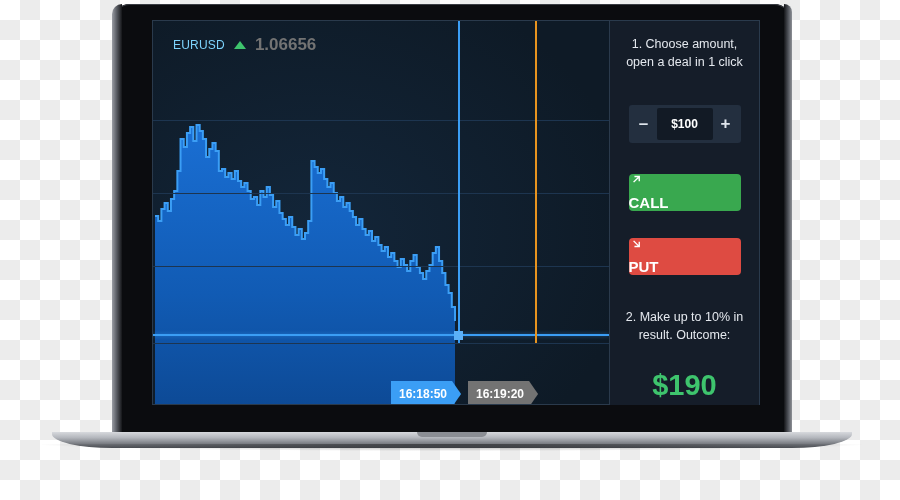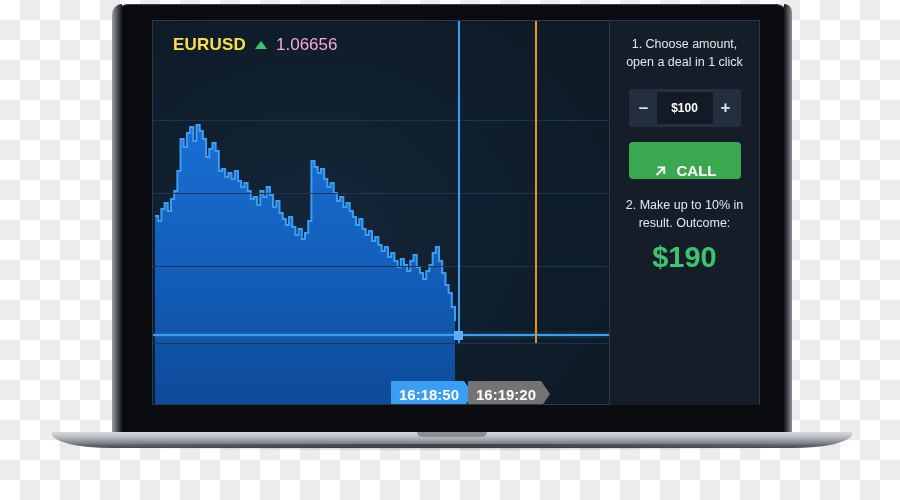--- a/index.html
+++ b/index.html
@@ -112,35 +112,35 @@
   #chart-title-row {
     position: absolute;
     left: 20px;
     top: 14px;
     display: flex;
     align-items: center;
     gap: 9px;
     z-index: 9;
   }
   #symbol {
-    color: #fde047;
-    font-size: 17px;
-    font-weight: bold;
+    color: #7dd3fc;
+    font-size: 12px;
+    font-weight: normal;
     letter-spacing: 0.2px;
   }
   #dir-arrow {
     width: 0; height: 0;
     border-left: 6px solid transparent;
     border-right: 6px solid transparent;
     border-bottom: 8px solid #3ec46d;
   }
   #price {
-    color: #f9a8d4;
+    color: #737373;
     font-size: 17px;
-    font-weight: normal;
+    font-weight: bold;
   }
 
   .gridline {
     position: absolute;
     left: 0;
     width: 100%;
     height: 1px;
     background: #1d3550;
   }
 
@@ -170,40 +170,41 @@
     background: #5cb0f7;
   }
 
   .time-tag {
     position: absolute;
     height: 26px;
     padding: 0 8px;
     display: flex;
     align-items: center;
     color: #ffffff;
-    font-size: 15px;
+    font-size: 12px;
     font-weight: bold;
     clip-path: polygon(0 0, calc(100% - 9px) 0, 100% 50%, calc(100% - 9px) 100%, 0 100%);
     padding-right: 14px;
   }
   #tag-now { background: #3b9ef5; }
   #tag-expiry { background: #737373; }
 
   
   #side-panel {
     position: relative;
     width: 150px;
     height: 453px;
     background: #151d29;
     border: 1px solid #2a3a4c;
     border-left: none;
     padding: 14px 10px 0 10px;
     display: flex;
     flex-direction: column;
     align-items: center;
+    gap: 16px;
   }
 
   .hint {
     color: #e4e8ee;
     font-size: 12.5px;
     line-height: 18px;
     text-align: center;
   }
 
   #stepper {
@@ -240,29 +241,30 @@
     font-size: 12px;
     font-weight: bold;
   }
 
   .trade-btn {
     margin-top: 15px;
     width: 112px;
     height: 37px;
     border-radius: 4px;
     display: flex;
-    align-items: flex-end;
+    align-items: flex-start;
     justify-content: center;
     gap: 9px;
     color: #ffffff;
     font-size: 15px;
     font-weight: bold;
     cursor: pointer;
     border: none;
     font-family: "Liberation Sans", sans-serif;
+    flex-direction: column;
   }
   #call-btn { background: #3aa košík; }
   #call-btn { background: #39a84f; }
   #put-btn  { background: #de4b42; margin-top: 11px; }
 
   .arrow-ico { width: 15px; height: 15px; display: block; }
 
   #outcome-hint { margin-top: 17px; }
 
   #outcome-value {
@@ -336,20 +338,26 @@
             <div class="step-btn">+</div>
           </div>
 
           <div class="trade-btn" id="call-btn">
             <svg class="arrow-ico" viewBox="0 0 16 16">
               <path d="M4.5 12.5 L11 6 L11 10.6 L13 10.6 L13 2.6 L5 2.6 L5 4.6 L9.6 4.6 L3 11.1 Z" fill="#ffffff"></path>
             </svg>
             <span>CALL</span>
           </div>
 
+          <div class="trade-btn" id="put-btn">
+            <svg class="arrow-ico" viewBox="0 0 16 16">
+              <path d="M4.5 3.5 L11 10 L11 5.4 L13 5.4 L13 13.4 L5 13.4 L5 11.4 L9.6 11.4 L3 4.9 Z" fill="#ffffff"></path>
+            </svg>
+            <span>PUT</span>
+          </div>
 
           <div class="hint" id="outcome-hint">2. Make up to 10% in result. Outcome:</div>
 
           <div id="outcome-value">$190</div>
         </div>
 
       </div>
     </div>
 
     <div id="base"></div>

